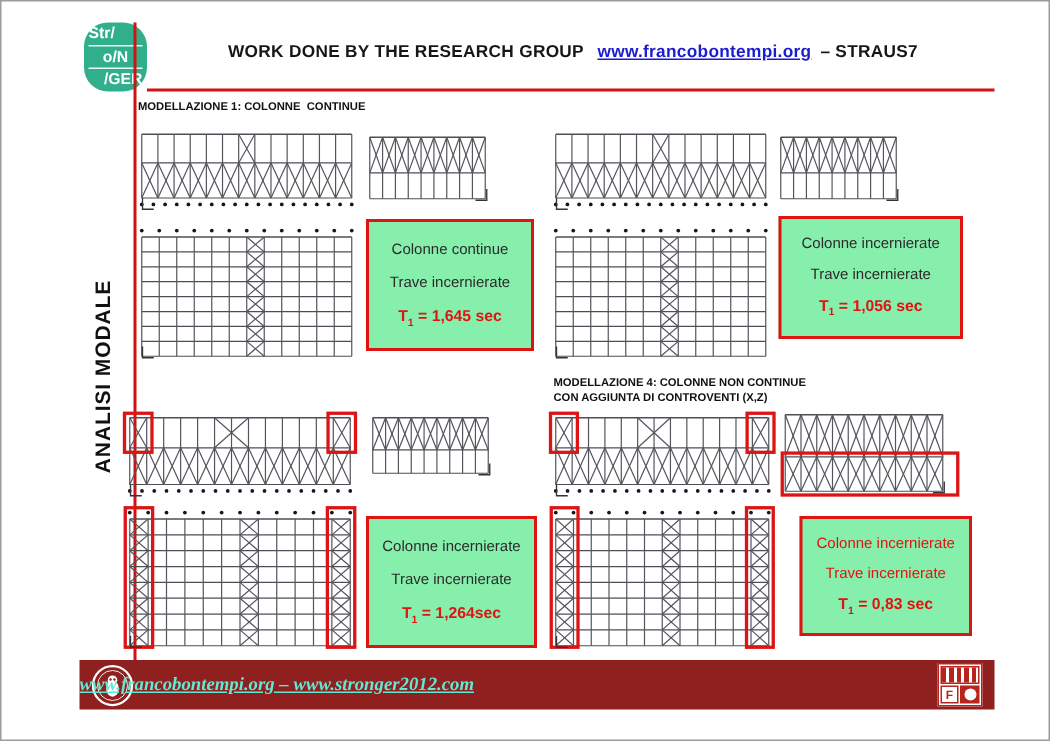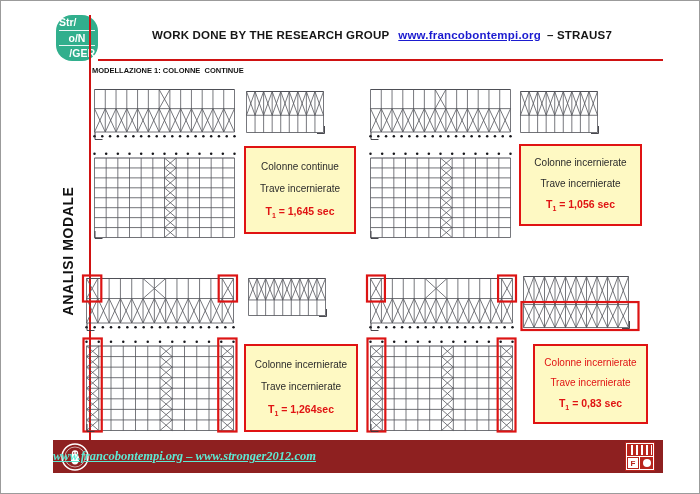--- a/index.html
+++ b/index.html
@@ -21,21 +21,21 @@
           font-size:11.5px;font-weight:bold;color:#161616;letter-spacing:.2px;white-space:nowrap;}
   .hlink{color:#1b1bd0;text-decoration:underline;margin:0 6px 0 9px;cursor:pointer;}
   
   .side-label{position:absolute;left:67px;top:250px;transform:translate(-50%,-50%) rotate(-90deg);
               font-size:14px;font-weight:bold;color:#111;letter-spacing:.6px;white-space:nowrap;}
   
   .qtitle{position:absolute;font-size:7.5px;font-weight:bold;color:#111;line-height:10px;white-space:pre;}
   
   svg.fig{position:absolute;overflow:visible;}
   
-  .rbox{position:absolute;border:2.5px solid #e01313;background:#fef9c3;box-sizing:border-box;
+  .rbox{position:absolute;border:2.5px solid #e01313;background:#86efac;box-sizing:border-box;
         display:flex;flex-direction:column;justify-content:space-evenly;align-items:center;
         text-align:center;padding:2px;}
   .rline{font-size:10px;color:#2b2b2b;white-space:nowrap;}
   .rvalue{font-size:10.5px;font-weight:bold;color:#e01313;white-space:nowrap;}
   .rvalue sub{font-size:7px;}
   .rbox.all-red .rline{color:#e01313;}
   
   .footer{position:absolute;left:52px;top:439px;width:610px;height:33px;background:#8e2020;
           display:flex;align-items:center;}
   .emblem{margin-left:7px;flex:0 0 auto;}
@@ -69,20 +69,21 @@
   <div class="vrule"></div>
   <div class="hrule"></div>
 
   <div class="header">
     <span>WORK DONE BY THE RESEARCH GROUP</span><a class="hlink">www.francobontempi.org</a><span>– STRAUS7</span>
   </div>
 
   <div class="side-label">ANALISI MODALE</div>
 
   <div class="qtitle" style="left:91px;top:65px">MODELLAZIONE 1: COLONNE  CONTINUE</div>
+  <div class="qtitle" style="left:368px;top:249px"><span>MODELLAZIONE 4: COLONNE NON CONTINUE</span><br><span>CON AGGIUNTA DI CONTROVENTI (X,Z)</span></div>
 
   <svg class="fig" style="left:92px;top:87px" width="143" height="52" viewBox="0 0 143 52">
       <line x1="1.5" y1="1.5" x2="141.5" y2="1.5" stroke="#4e4f56" stroke-width="1.15"></line>
       <line x1="1.5" y1="20.625" x2="141.5" y2="20.625" stroke="#4e4f56" stroke-width="0.8"></line>
       <line x1="1.5" y1="44" x2="141.5" y2="44" stroke="#4e4f56" stroke-width="0.8"></line>
       <line x1="1.5" y1="1.5" x2="1.5" y2="44" stroke="#54555c" stroke-width="0.8"></line>
       <line x1="12.26923076923077" y1="1.5" x2="12.26923076923077" y2="44" stroke="#54555c" stroke-width="0.8"></line>
       <line x1="23.03846153846154" y1="1.5" x2="23.03846153846154" y2="44" stroke="#54555c" stroke-width="0.8"></line>
       <line x1="33.80769230769231" y1="1.5" x2="33.80769230769231" y2="44" stroke="#54555c" stroke-width="0.8"></line>
       <line x1="44.57692307692308" y1="1.5" x2="44.57692307692308" y2="44" stroke="#54555c" stroke-width="0.8"></line>

